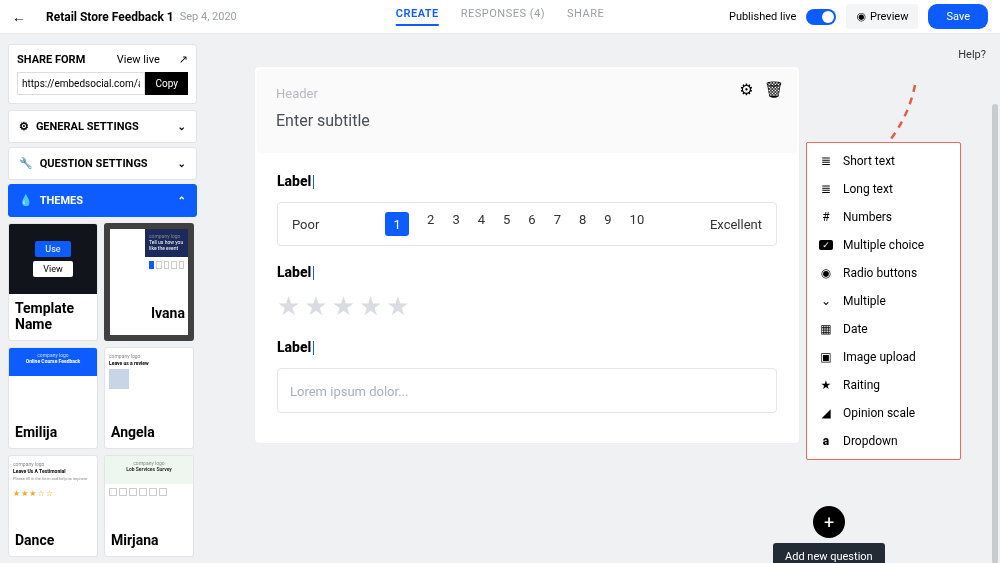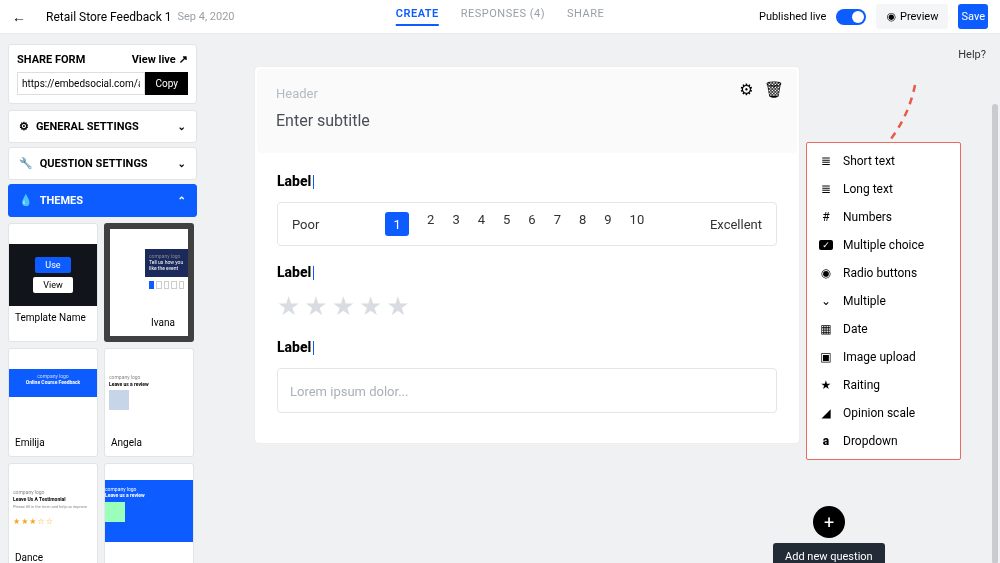--- a/index.html
+++ b/index.html
@@ -1,57 +1,57 @@
 <!DOCTYPE html>
 <html><head>
 <meta charset="utf-8">
 <style>
 * { box-sizing: border-box; margin: 0; padding: 0; font-family: -apple-system, BlinkMacSystemFont, "Segoe UI", Roboto, sans-serif; }
 body { width: 1000px; height: 563px; background: #fff; overflow: hidden; position: relative; }
 
 
 .topbar { height: 34px; display: flex; align-items: center; padding: 0 12px; border-bottom: 1px solid #eaeaea; }
 .back-arrow { font-size: 14px; margin-right: 8px; cursor: pointer; }
-.form-name { font-size: 12px; font-weight: 400; margin-right: 6px; padding-left: 12px; }
+.form-name { font-size: 12px; font-weight: 700; margin-right: 6px; padding-left: 12px; }
 .form-date { font-size: 11px; color: #9aa0a6; }
 .top-center { position: absolute; left: 50%; transform: translateX(-50%); display: flex; gap: 22px; }
 .top-center span { font-size: 11px; letter-spacing: .5px; color: #9aa0a6; cursor: pointer; }
 .top-center .active { color: #0d5cff; font-weight: 600; border-bottom: 2px solid #0d5cff; padding-bottom: 4px; }
 .top-right { margin-left: auto; display: flex; align-items: center; gap: 10px; }
 .pub-live { font-size: 11px; }
 .toggle { width: 30px; height: 16px; background: #0d5cff; border-radius: 8px; position: relative; cursor:pointer;}
 .toggle::after { content:""; width: 12px; height: 12px; border-radius: 50%; background: #fff; position: absolute; right: 2px; top: 2px; }
 .preview-btn { font-size: 11px; background: #f4f5f6; border: none; padding: 6px 10px; border-radius: 3px; cursor:pointer; display:flex; align-items:center; gap:4px;}
-.save-btn { font-size: 11px; background: #0d5cff; color: #fff; border: none; padding: 6px 3px; border-radius: 3px; cursor:pointer; }
+.save-btn { font-size: 11px; background: #0d5cff; color: #fff; border: none; padding: 6px 18px; border-radius: 9px; cursor:pointer; }
 
 
 .main { display: flex; height: 529px; }
 .sidebar { width: 205px; background: #eff1f2; padding: 10px 8px; overflow: hidden; }
 .canvas { flex: 1; background: #eff1f2; position: relative; }
 
 
 .side-card { background: #fff; border: 1px solid #e2e4e6; border-radius: 3px; }
 .share-box { padding: 8px; margin-bottom: 6px; }
 .share-header { display: flex; justify-content: space-between; font-size: 11px; font-weight: 700; margin-bottom: 6px; }
-.view-live { font-size: 11px; font-weight: 700; display:flex; align-items:center; gap:3px; cursor:pointer;}
+.view-live { font-size: 11px; font-weight: 400; display:flex; align-items:center; gap:19px; cursor:pointer;}
 .url-row { display: flex; }
 .url-input { flex: 1; border: 1px solid #ddd; font-size: 10px; padding: 5px 4px; min-width: 0; }
 .copy-btn { background: #000; color: #fff; font-size: 10px; border: none; padding: 0 10px; cursor:pointer;}
 
 .accordion { display: flex; align-items: center; justify-content: space-between; padding: 9px 10px; font-size: 11px; font-weight: 700; margin-top: 4px; cursor:pointer;}
 .accordion .left { display: flex; align-items: center; gap: 7px; }
 .accordion-active { background: #0d5cff; color: #fff; border-color: #0d5cff; }
 .chev { font-size: 10px; }
 
 .themes-grid { display: flex; flex-wrap: wrap; gap: 6px; margin-top: 6px; }
 .theme { width: 90px; background: #fff; border: 1px solid #e2e4e6; border-radius: 3px; overflow: hidden; cursor:pointer;}
 .theme.sel { border: 6px solid #404040; padding-left: 35px; }
-.theme .thumb { height: 62px; position: relative; font-size: 6px; padding: 4px; margin-top: 20px; }
+.theme .thumb { height: 70px; position: relative; font-size: 6px; padding: 4px; }
 .theme .thumb .brand { font-size: 5px; color:#888;}
-.theme .name { font-size: 10px; padding: 6px 6px 8px; font-weight:400;}
+.theme .name { font-size: 14px; padding: 6px 6px 8px; font-weight:700;}
 .btn-use { background:#0d5cff; color:#fff; border:none; font-size:9px; padding:3px 10px; border-radius:2px;}
 .btn-view { background:#fff; border:none; font-size:9px; padding:3px 10px; border-radius:2px;}
 .overlay-btns { position:absolute; inset:0; display:flex; flex-direction:column; gap:4px; align-items:center; justify-content:center; background:rgba(0,0,0,.35);}
 .bluebanner { background:#1b2a5b; color:#fff; height:28px; margin:-4px -4px 4px; font-size:5px; padding:4px;}
 .bluehead { background:#0d5cff; color:#fff; height:28px; margin:-4px -4px 4px; font-size:5px; padding:4px 4px 0; text-align:center;}
 .greenhead { background:#eef7ef; height:28px; margin:-4px -4px 4px; font-size:5px; padding:4px; text-align:center; color:#333;}
 .darkhead { background:#1b1f2a; color:#fff; height:28px; margin:-4px -4px 4px; font-size:5px; padding:4px; text-align:center;}
 .bluecard { background:#0d5cff; color:#fff; height:62px; margin:-4px; padding:6px 4px; font-size:5px;}
 .stars-mini { color:#f5a623; letter-spacing:1px; font-size:8px;}
 .mini-img { width:20px; height:20px; background:#c8d4e8;}
@@ -204,20 +204,34 @@
       <div class="theme">
         <div class="thumb">
           <span class="brand">company logo</span><br>
           <b style="font-size:5px;">Leave Us A Testimonial</b><br>
           <span style="font-size:4px;color:#888;">Please fill in the form and help us improve</span>
           <div class="stars-mini" style="margin-top:8px;">★★★☆☆</div>
         </div>
         <div class="name">Dance</div>
       </div>
 
+      <div class="theme">
+        <div class="thumb">
+          <div class="greenhead"><span class="brand">company logo</span><br><b>Lob Services Survey</b></div>
+          <div class="squares">
+              <span></span>
+              <span></span>
+              <span></span>
+              <span></span>
+              <span></span>
+              <span></span>
+            </div>
+        </div>
+        <div class="name">Mirjana</div>
+      </div>
 
       <div class="theme">
         <div class="thumb" style="padding:0;">
           <div class="bluecard"><span>company logo</span><br><b>Leave us a review</b>
             <div class="mini-img" style="margin-top:4px;background:#9fb;"></div>
           </div>
         </div>
 
       </div>
 

